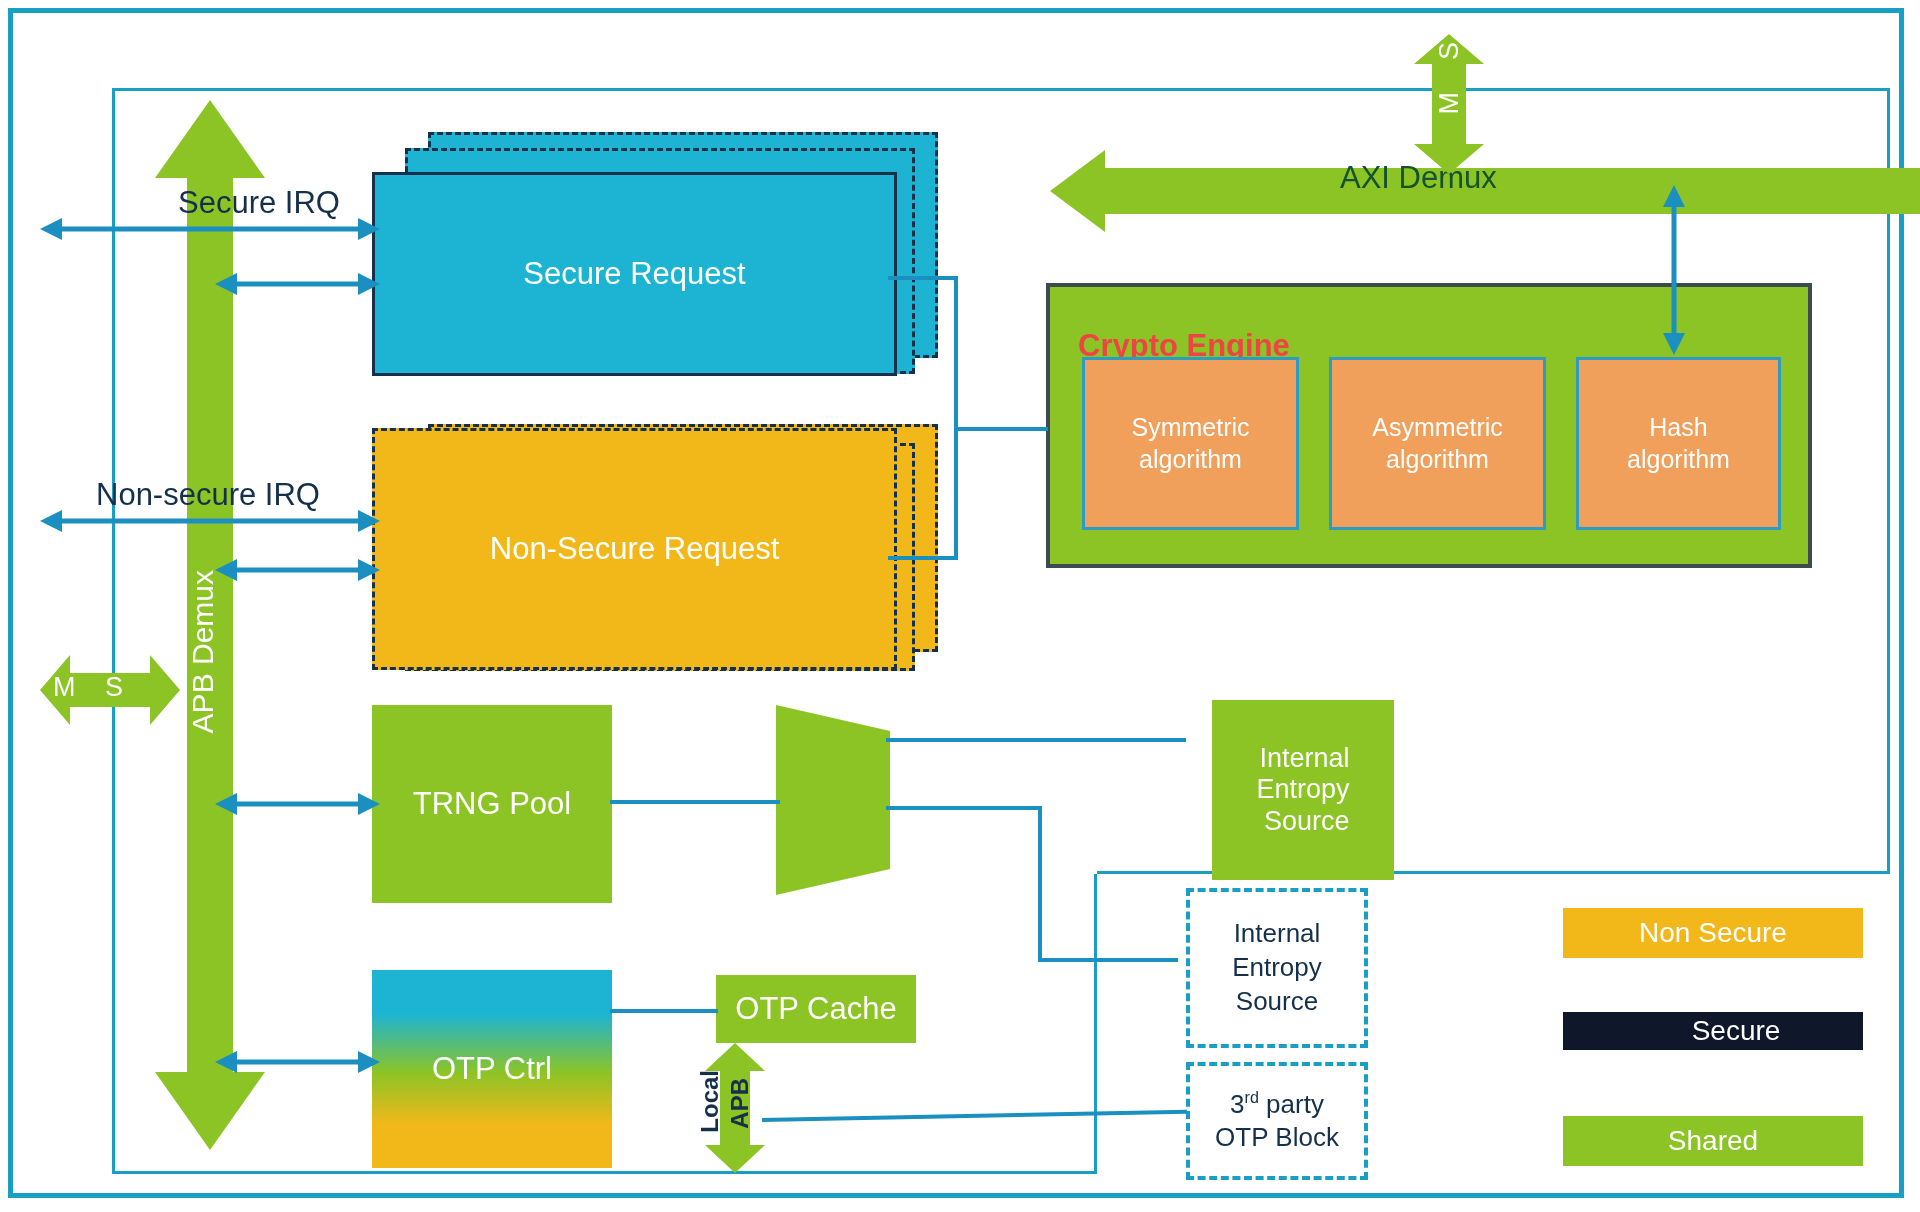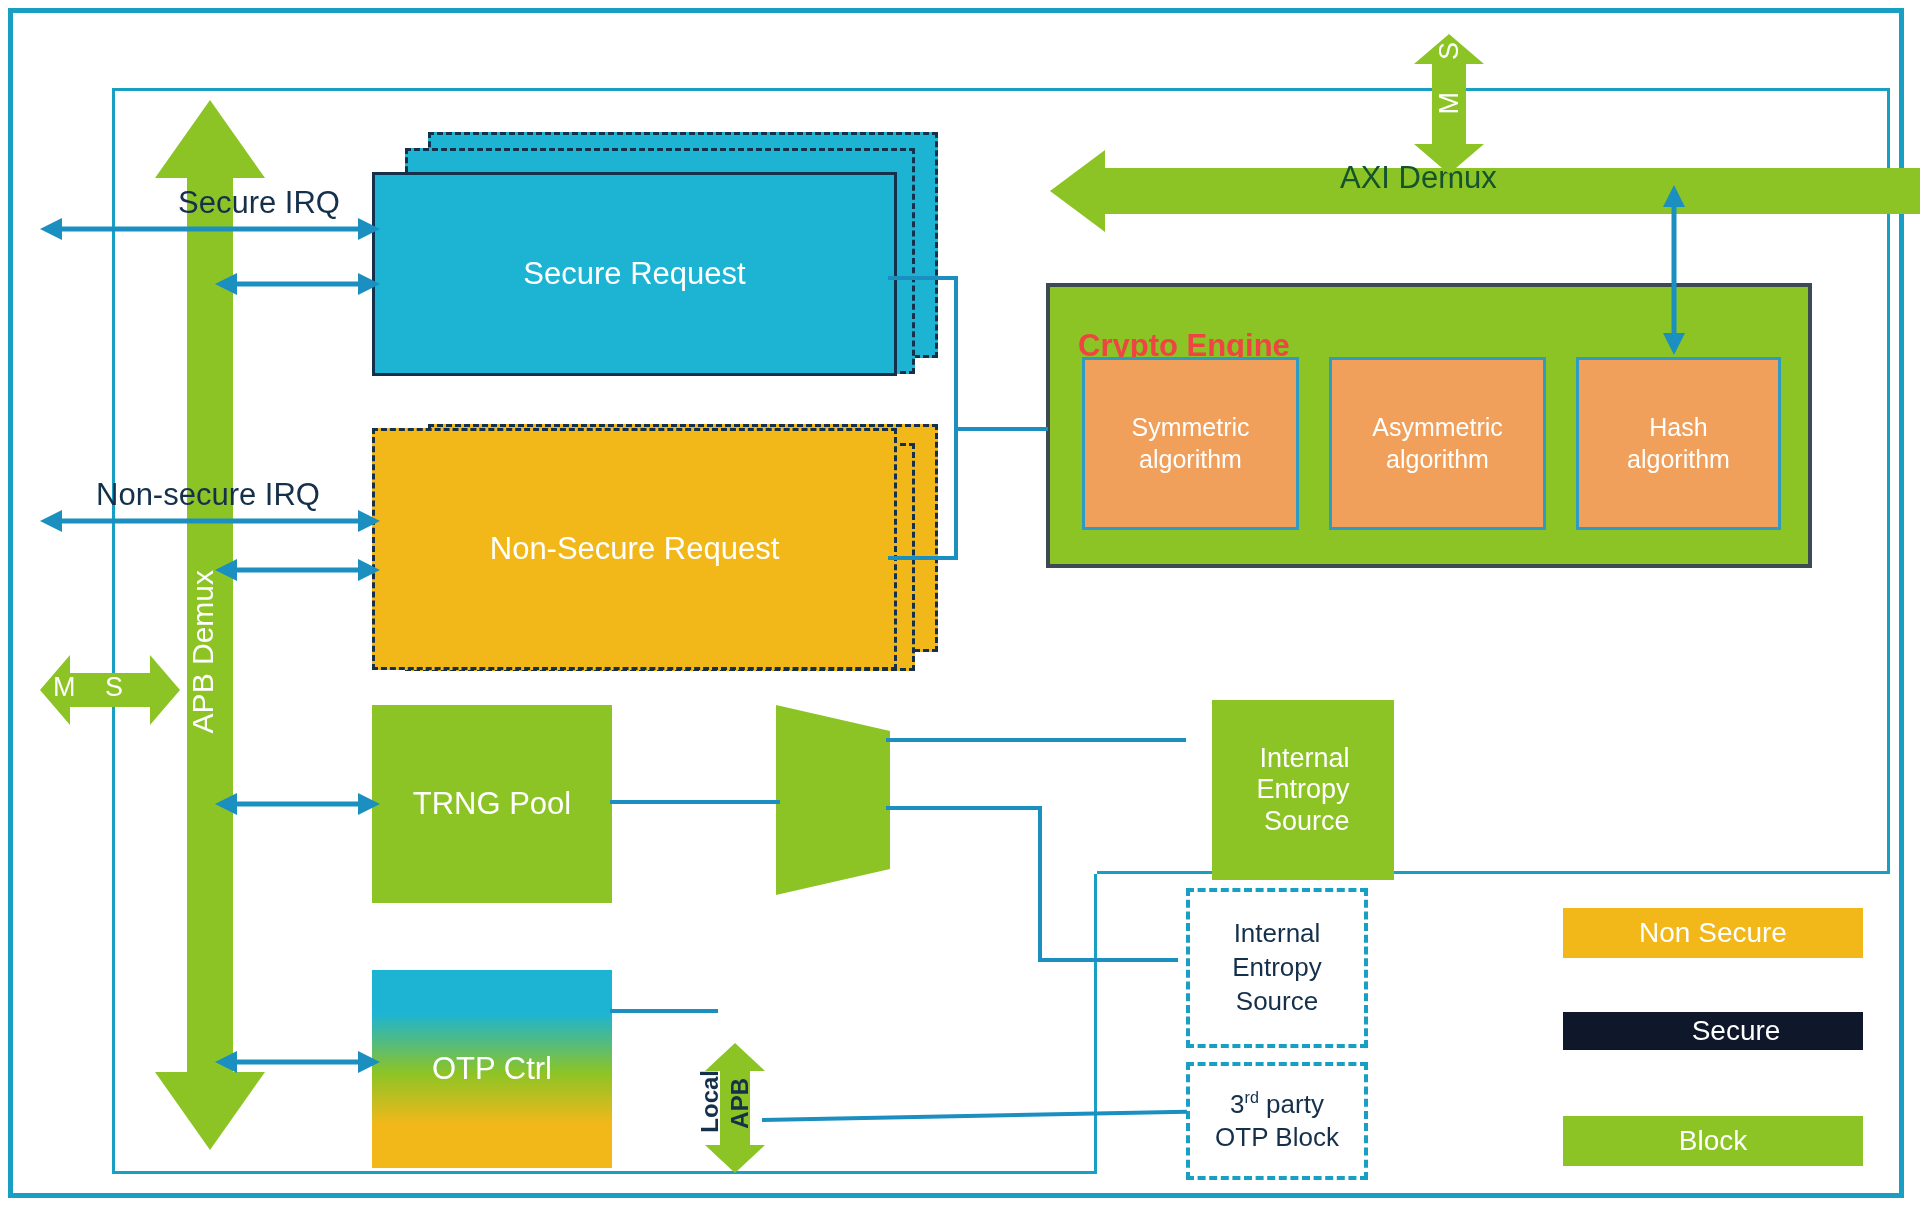--- a/index.html
+++ b/index.html
@@ -203,33 +203,36 @@
   <div class="blk" style="left:372px;top:970px;width:240px;height:198px;font-size:31px;
        background:linear-gradient(to bottom,#1db4d4 0%,#1db4d4 22%,#8cc425 52%,#f2b81a 78%,#f2b81a 100%);">
     <span>OTP Ctrl</span>
   </div>
   <svg style="position:absolute;left:215px;top:1048px;width:165px;height:28px;">
     <line x1="18" y1="14" x2="147" y2="14" stroke="#1a8fc0" stroke-width="5"></line>
     <polygon points="0,14 22,3 22,25" fill="#1a8fc0"></polygon>
     <polygon points="165,14 143,3 143,25" fill="#1a8fc0"></polygon>
   </svg>
 
+  <div class="blk green" style="left:716px;top:975px;width:200px;height:68px;font-size:31px;">
+    <span>OTP Cache</span>
+  </div>
   <div class="ln" style="left:610px;top:1009px;width:108px;height:4px;"></div>
 
   <svg style="position:absolute;left:705px;top:1043px;width:60px;height:130px;">
     <polygon points="30,0 60,28 45,28 45,102 60,102 30,130 0,102 15,102 15,28 0,28" fill="#8cc425"></polygon>
   </svg>
   <div class="lbl-vert-dark" style="left:696px;top:1070px;font-size:24px;">Local</div>
   <div class="lbl-vert-dark" style="left:726px;top:1078px;font-size:24px;">APB</div>
 
   <div class="ln" style="left:762px;top:1118px;width:425px;height:4px;transform:rotate(-1.1deg);transform-origin:left center;"></div>
 
   <div class="legend-item" style="left:1563px;top:908px;width:300px;height:50px;background:#f2b81a;">
     <span>Non Secure</span>
   </div>
   <div class="legend-item" style="left:1563px;top:1012px;width:300px;height:38px;background:#0f172a;padding-left:46px;">
     <span>Secure</span>
   </div>
   <div class="legend-item" style="left:1563px;top:1116px;width:300px;height:50px;background:#8cc425;">
-    <span>Block</span>
+    <span>Shared</span>
   </div>
 
 </div>
 
 </body></html>

